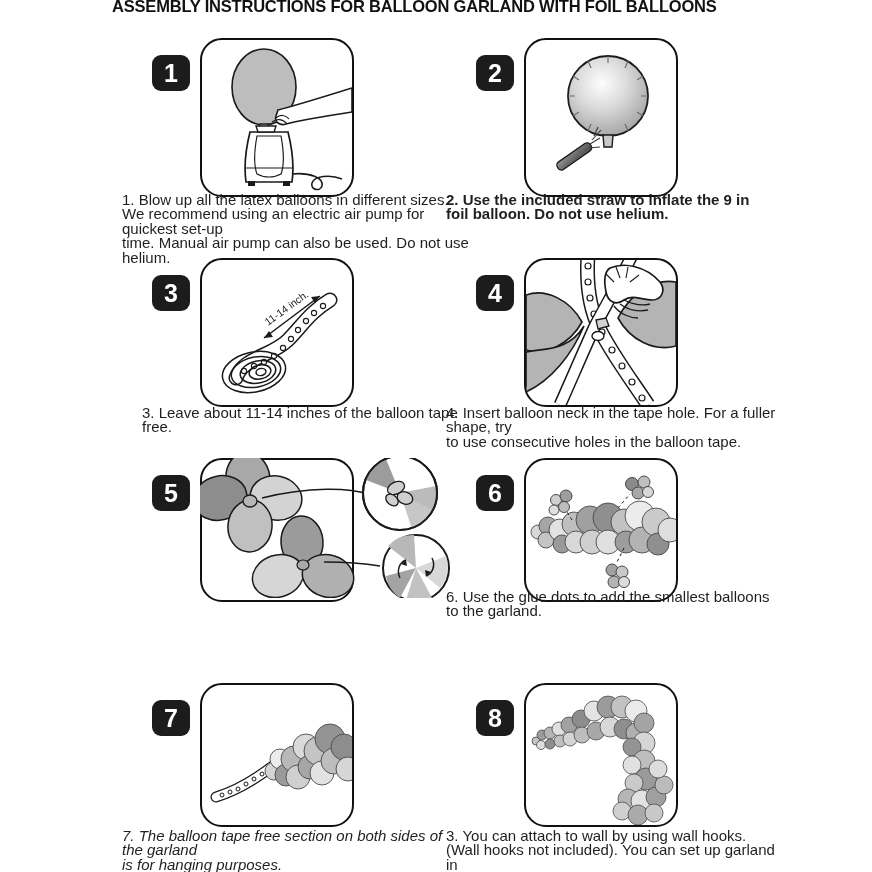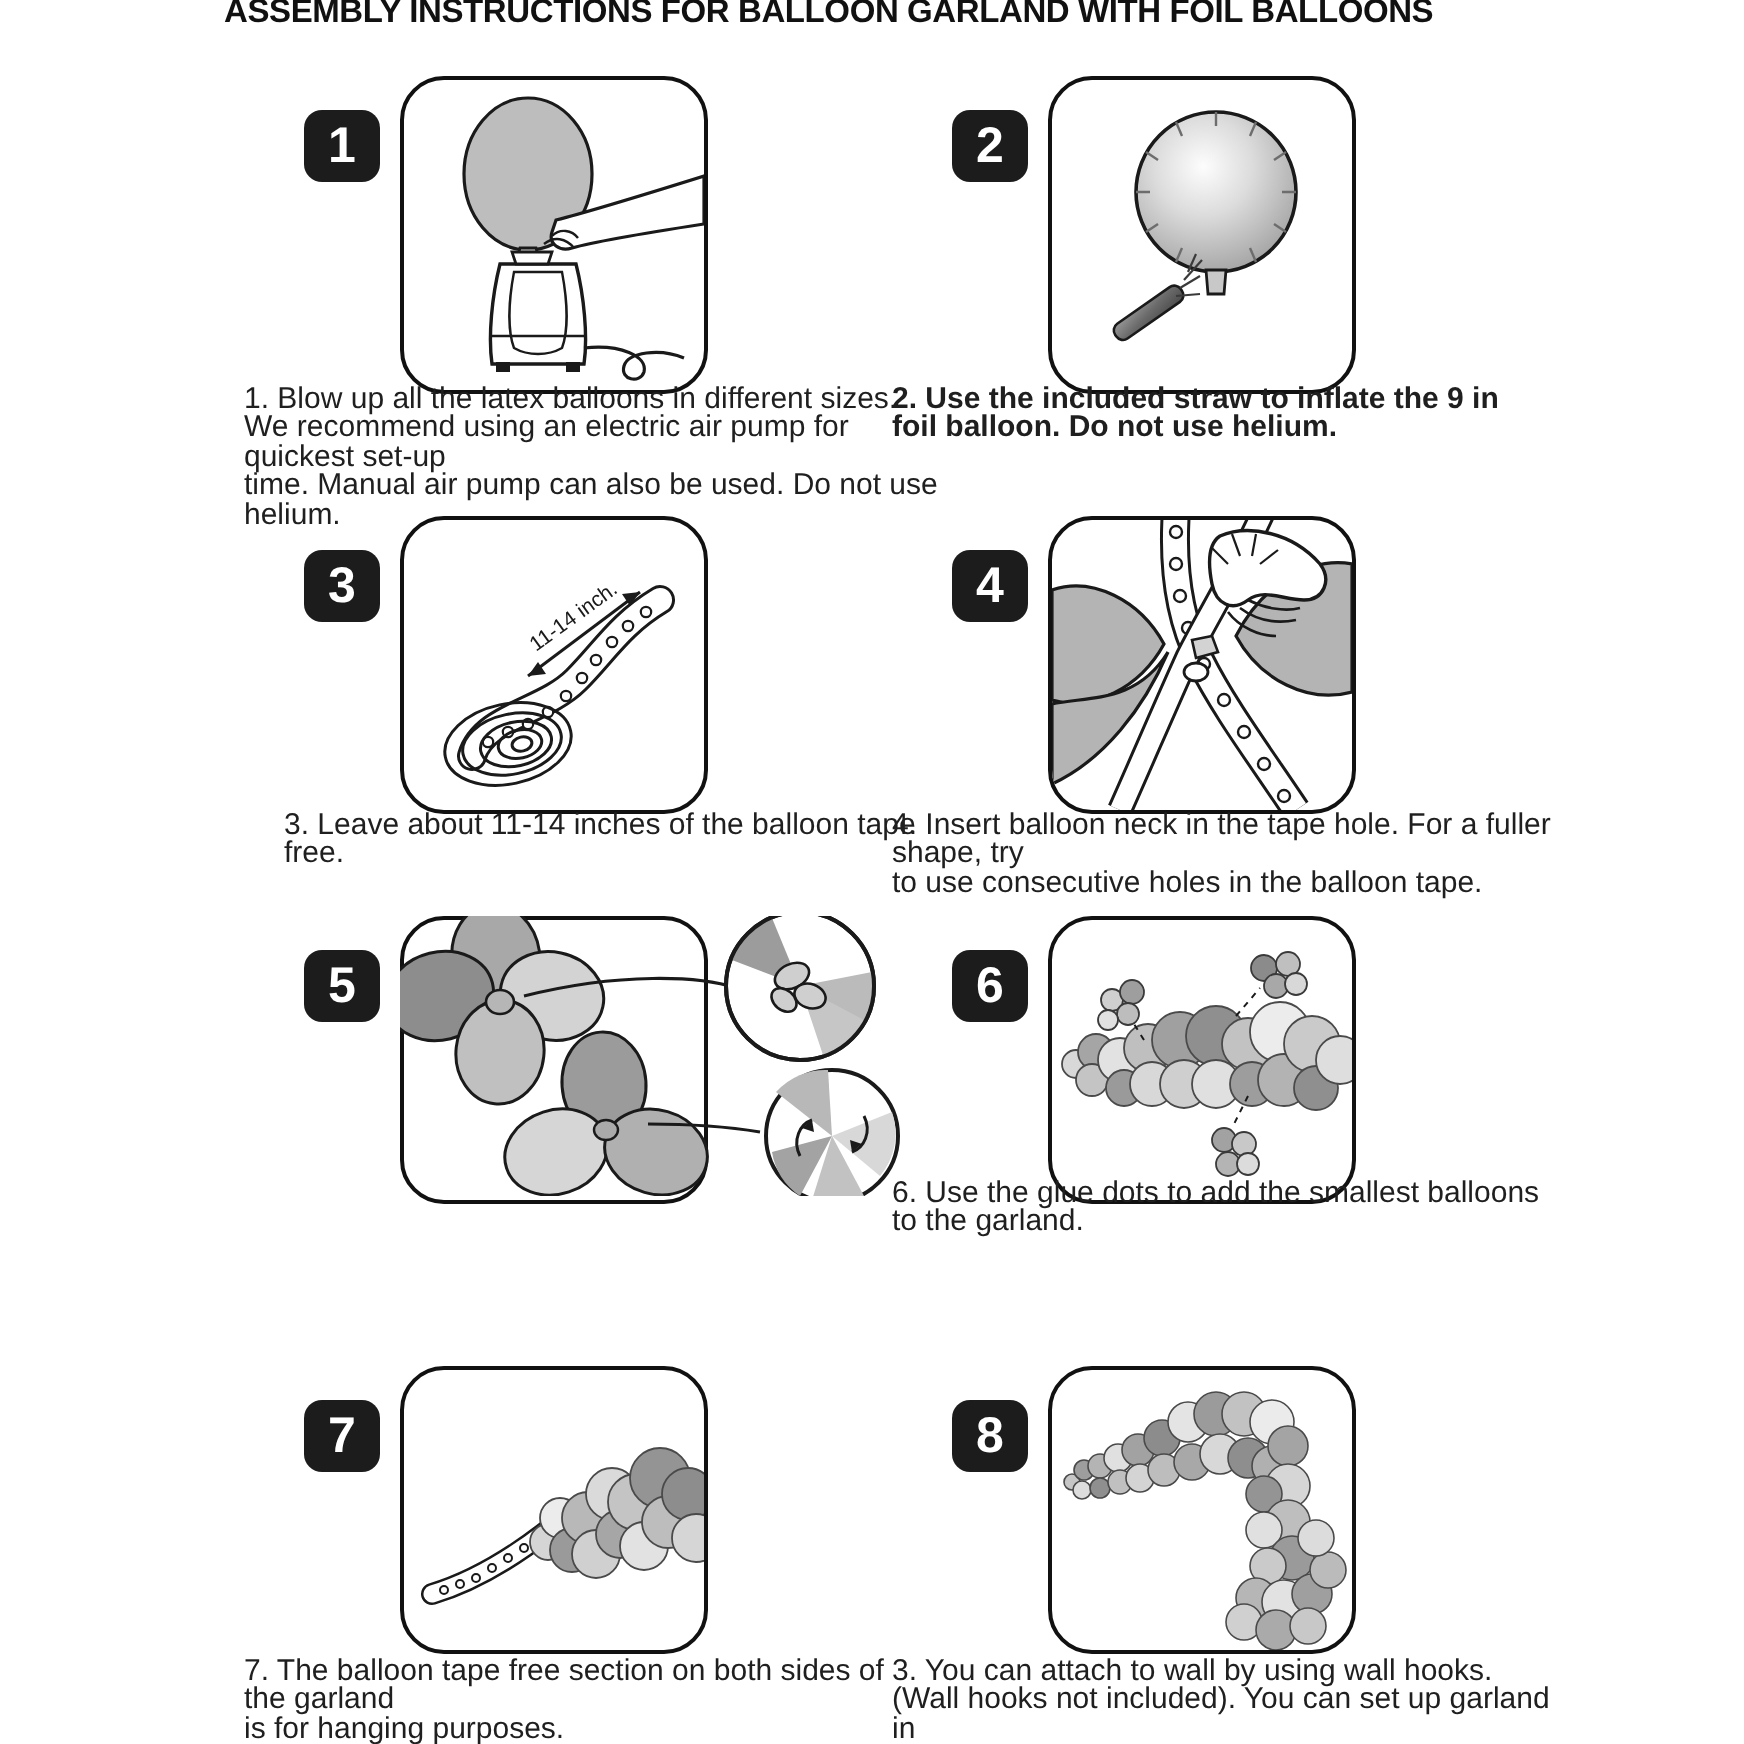--- a/index.html
+++ b/index.html
@@ -360,21 +360,21 @@
           <circle cx="108" cy="82" r="12" fill="#a6a6a6"></circle>
           <circle cx="116" cy="66" r="14" fill="#c4c4c4"></circle>
           <circle cx="120" cy="88" r="12" fill="#e2e2e2"></circle>
           <circle cx="128" cy="54" r="15" fill="#949494"></circle>
           <circle cx="132" cy="76" r="13" fill="#bdbdbd"></circle>
           <circle cx="142" cy="62" r="13" fill="#8d8d8d"></circle>
           <circle cx="146" cy="84" r="12" fill="#d6d6d6"></circle>
         </g>
       </svg>
     </div>
-    <div class="caption" style="left:-30px; top:146px; width:340px;">7. The balloon tape free section on both sides of the garland
+    <div class="caption" style="left:-30px; top:146px; width:340px;font-style:italic;">7. The balloon tape free section on both sides of the garland
 is for hanging purposes.</div>
   </div>
 
   <div class="step col-r" style="left:476px; top:683px; width:330px; height:160px;">
     <div class="badge" style="top:17px;">8</div>
     <div class="panel" style="top:0px; width:150px; height:140px;">
       <svg width="150" height="140" viewBox="0 0 150 140">
         <g stroke="#4a4a4a" stroke-width="0.8">
 
           <circle cx="10" cy="56" r="4" fill="#c6c6c6"></circle>

